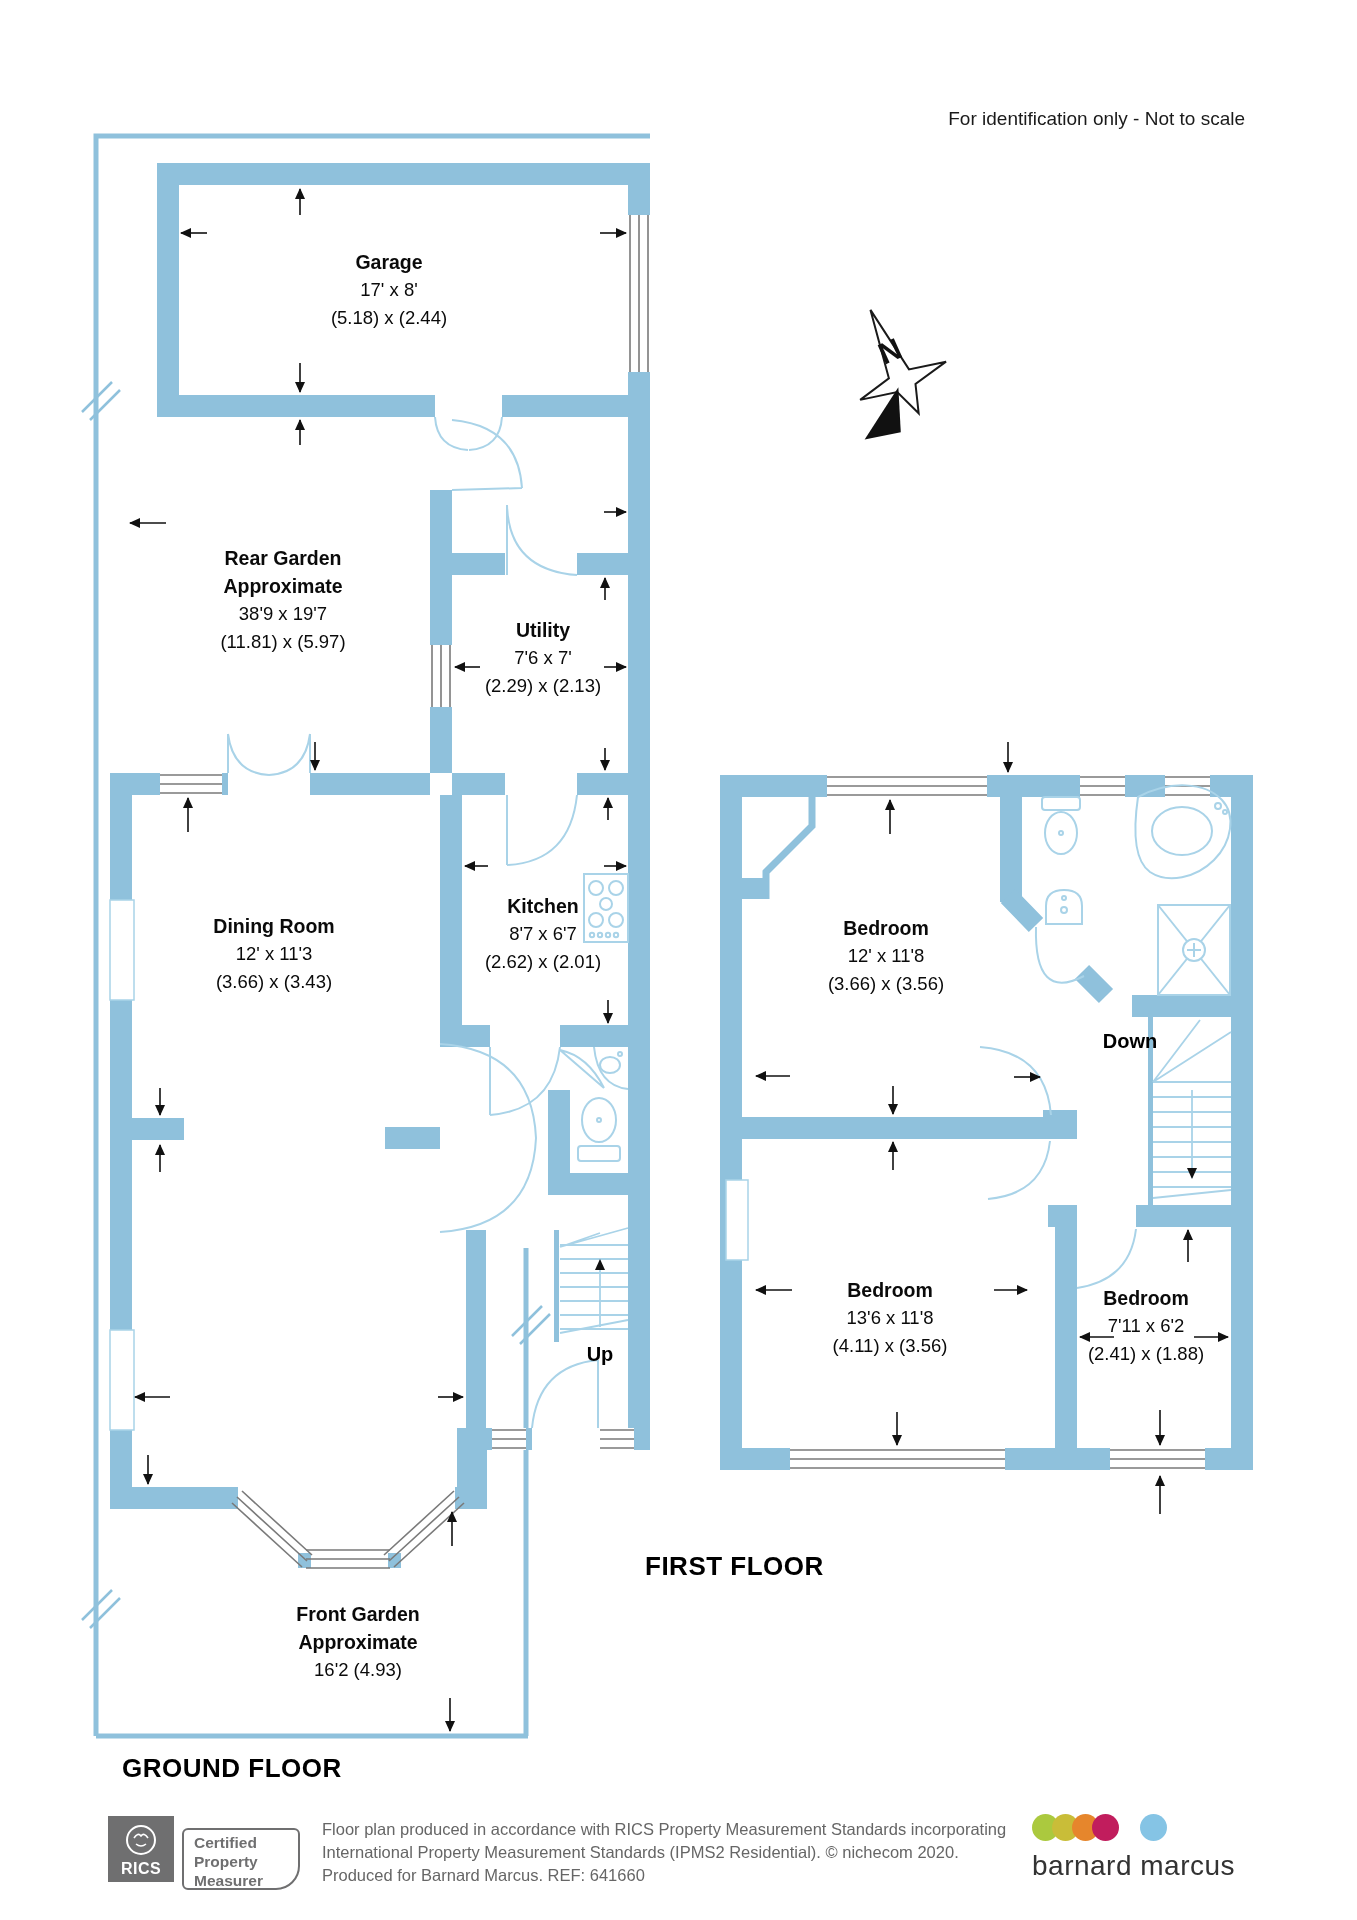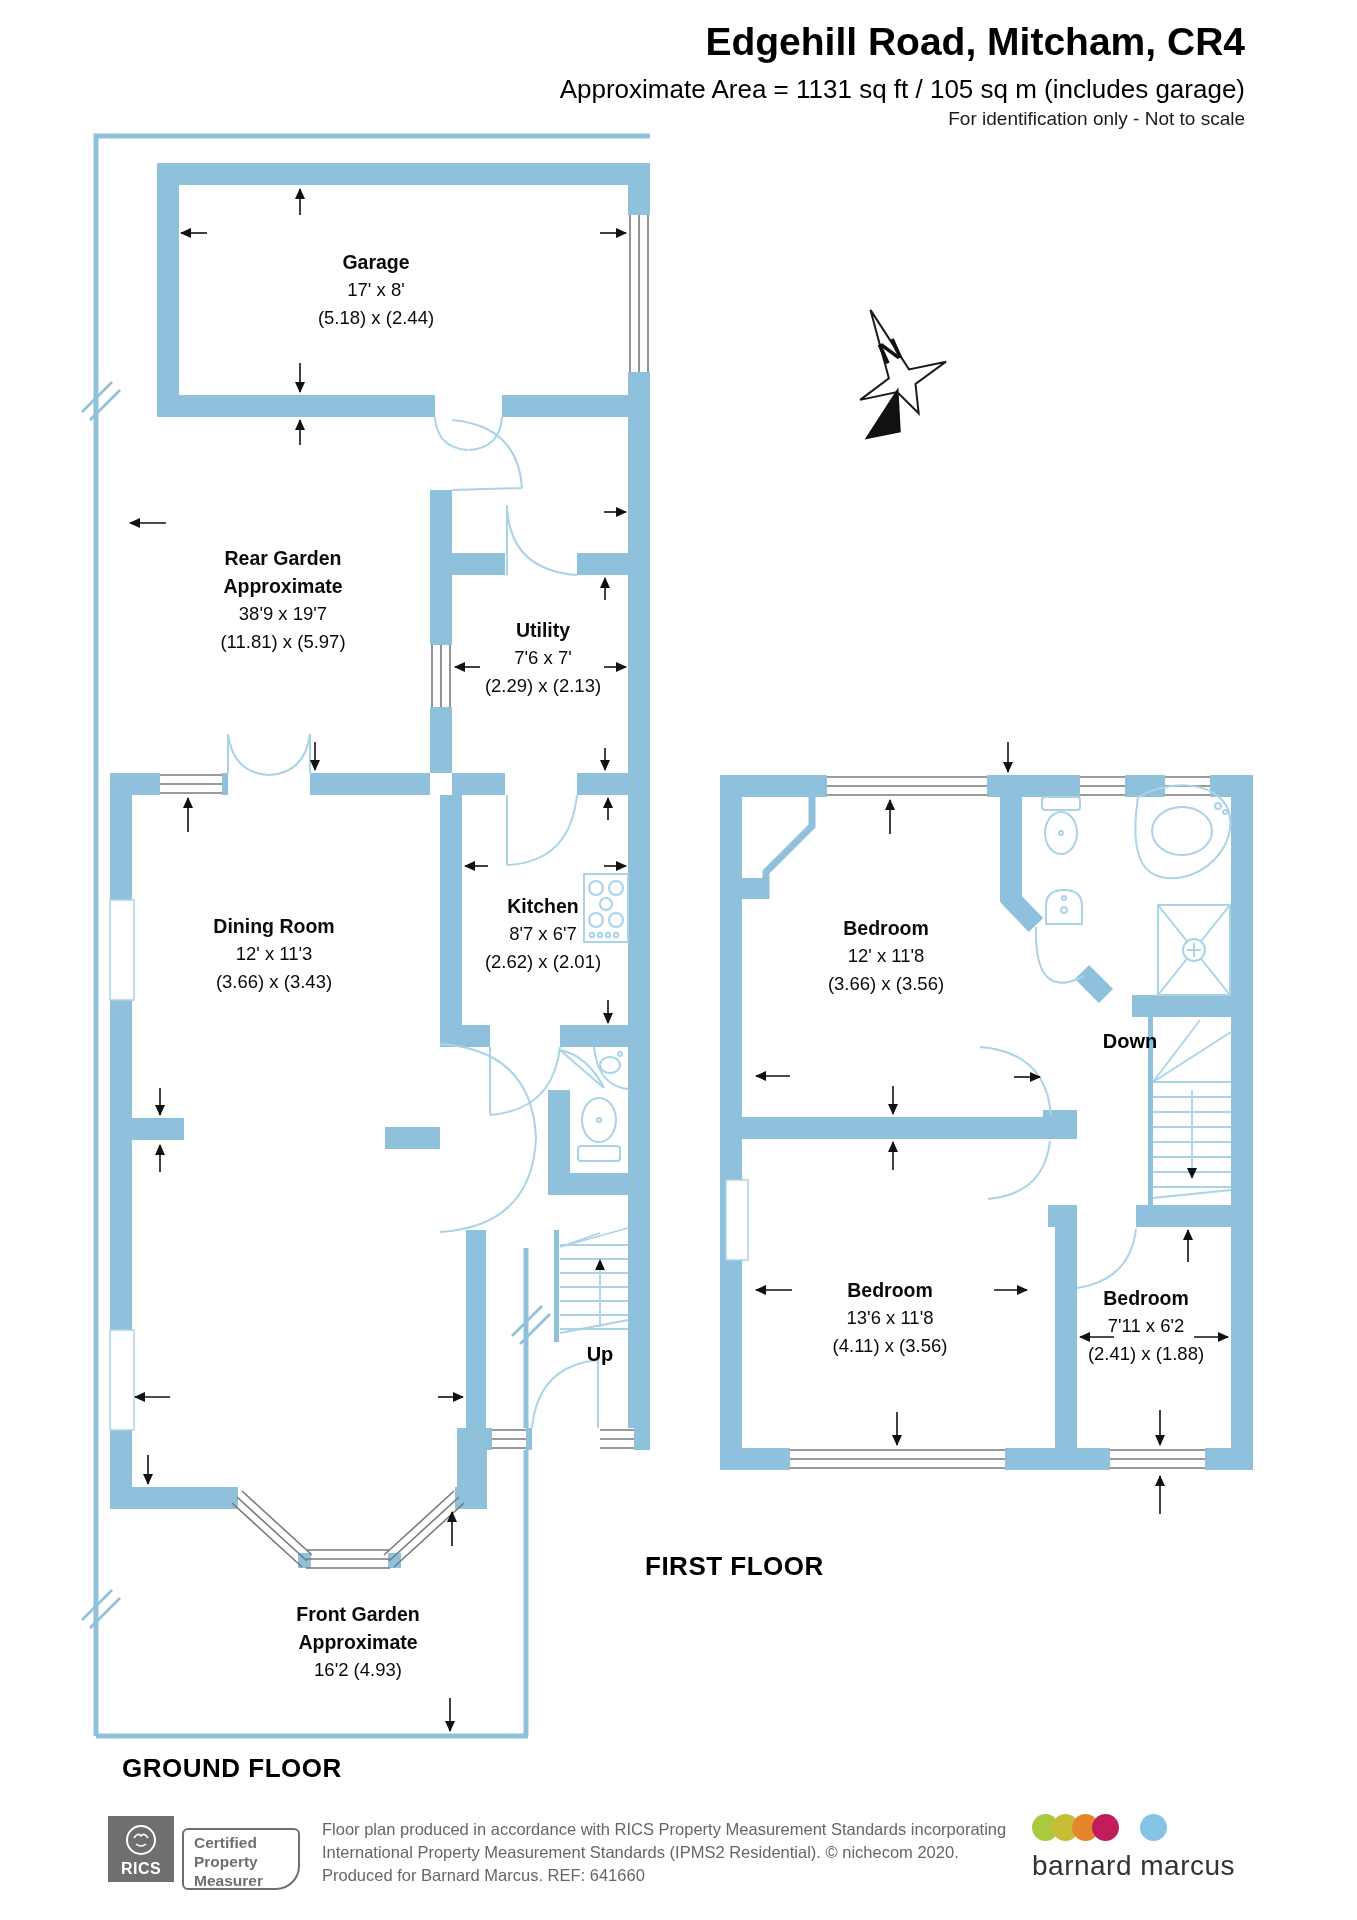--- a/index.html
+++ b/index.html
@@ -282,25 +282,23 @@
     <line x1="1160" y1="1514" x2="1160" y2="1476" marker-end="url(#ah)"></line>
   </g>
 
   <g transform="translate(903,383) rotate(-24)">
     <path d="M0,-80 L11,-10 L48,-2 L11,6 L2,34 L-9,6 L-46,-2 L-11,-10 Z" fill="#fff" stroke="#1a1a1a" stroke-width="2"></path>
     <path d="M-6,2 L-58,36 L-22,44 Z" fill="#111"></path>
     <text x="1" y="-24" text-anchor="middle" font-size="30" font-weight="bold" fill="#111" font-family="Liberation Sans, sans-serif">N</text>
   </g>
 </svg>
 
-<div class="hdr-title">Edgehill Road, Mitcham, CR4</div>
-<div class="hdr-area">Approximate Area = 1131 sq ft / 105 sq m (includes garage)</div>
 <div class="hdr-note">For identification only - Not to scale</div>
 
-<div class="lbl" style="left:376px;top:248px;">
+<div class="lbl" style="left:389px;top:248px;">
   <b>Garage</b>
   <span>17' x 8'</span>
   <span>(5.18) x (2.44)</span>
 </div>
 <div class="lbl" style="left:283px;top:544px;">
   <b>Rear Garden</b>
   <b>Approximate</b>
   <span>38'9 x 19'7</span>
   <span>(11.81) x (5.97)</span>
 </div>

